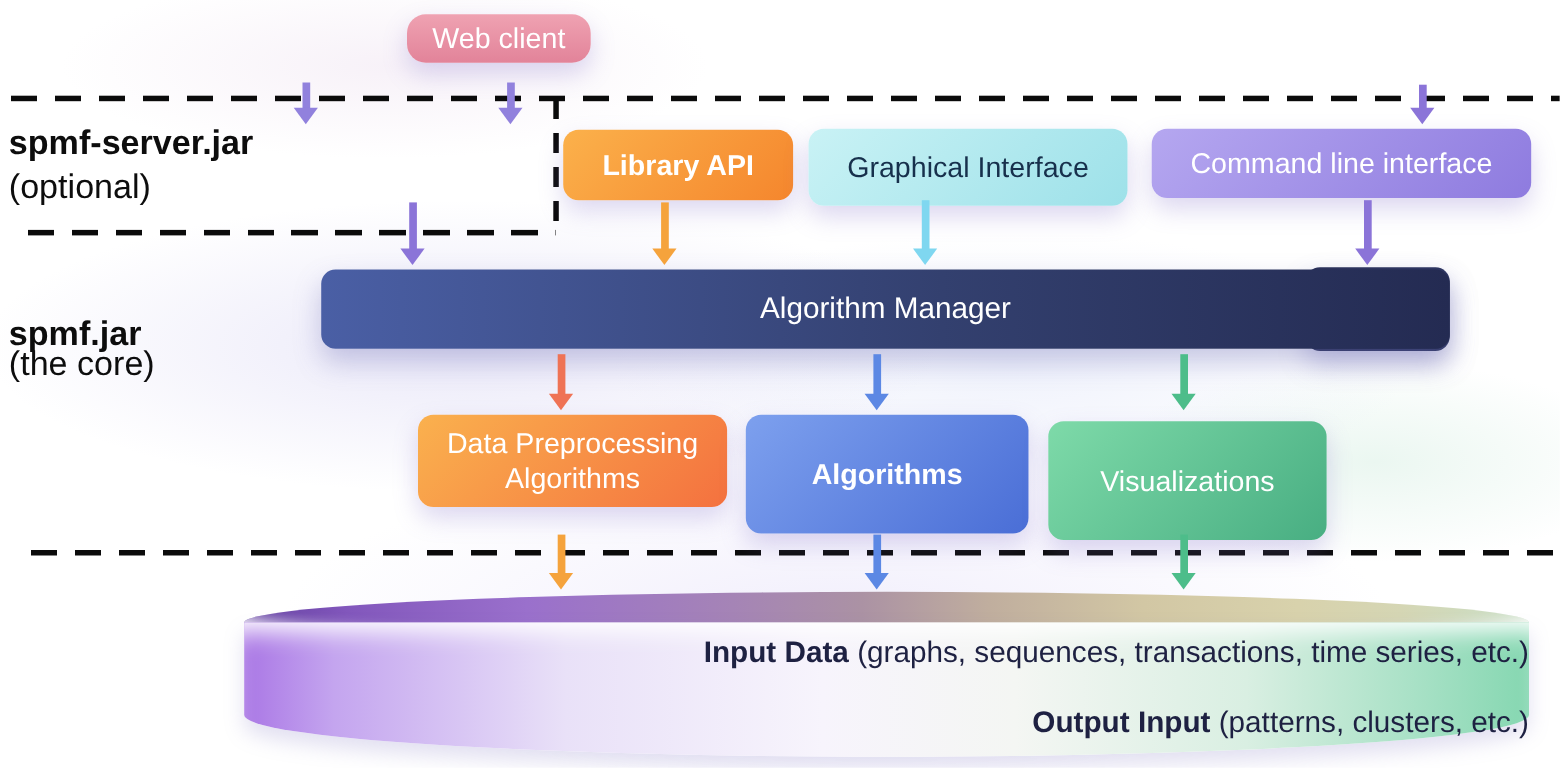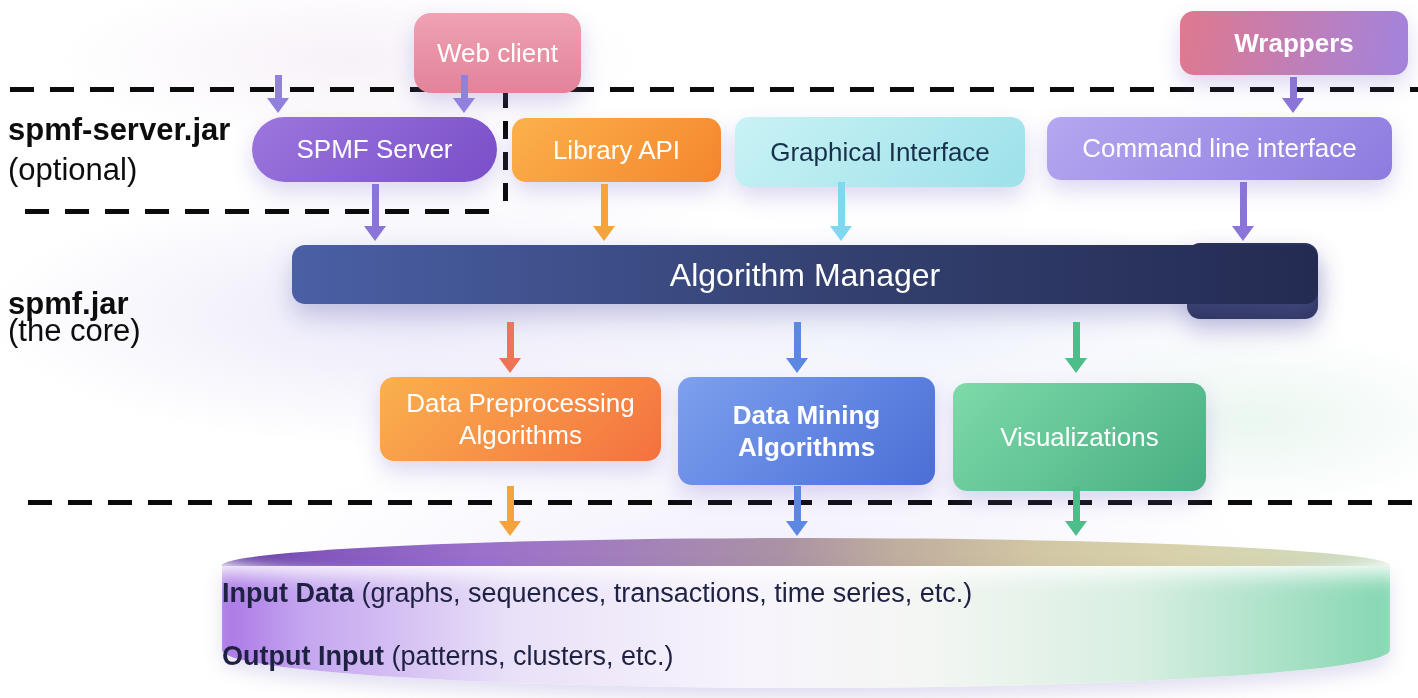--- a/index.html
+++ b/index.html
@@ -25,33 +25,33 @@
   .dash-lower{left:28px;right:0;top:500px;}
   .vdash{position:absolute;width:5px;z-index:1;left:503px;top:90px;height:122px;
     background-image:repeating-linear-gradient(180deg,#0b0b0b 0 18px,transparent 18px 31px);}
 
   
   .node{position:absolute;display:flex;flex-direction:column;align-items:center;justify-content:center;
     color:#fff;font-size:26px;border-radius:14px;z-index:2;text-align:center;line-height:1.25;
     box-shadow:0 10px 22px rgba(130,110,200,.28);}
   .n-python{left:170px;top:13px;width:190px;height:62px;border-radius:17px;
     background:linear-gradient(180deg,#efa2b2,#e28399);}
-  .n-web{left:370px;top:13px;width:167px;height:80px;border-radius:17px;
-    background:linear-gradient(180deg,#efa2b2,#e28399);margin-left:44px;}
+  .n-web{left:370px;top:13px;width:167px;height:44px;border-radius:17px;
+    background:linear-gradient(180deg,#efa2b2,#e28399);}
   .n-wrappers{left:1180px;top:11px;width:228px;height:64px;font-weight:bold;
     background:linear-gradient(100deg,#dd7991 5%,#a583da 95%);}
   .n-spmf{left:252px;top:117px;width:245px;height:65px;border-radius:33px;
     background:linear-gradient(135deg,#9c76dd,#7a4ec8);}
   .n-library{left:512px;top:118px;width:209px;height:64px;
-    background:linear-gradient(135deg,#fbb14b,#f5862d);}
+    background:linear-gradient(135deg,#fbb14b,#f5862d);font-weight:bold;}
   .n-gui{left:735px;top:117px;width:290px;height:70px;color:#17304c;
     background:linear-gradient(135deg,#c9f2f5,#9de1e9);}
   .n-cmd{left:1047px;top:117px;width:345px;height:63px;
     background:linear-gradient(135deg,#b5a7f0,#8e7bdf);}
-  .n-bar{left:292px;top:245px;width:1026px;height:59px;border-radius:13px;font-size:32px;
+  .n-bar{left:292px;top:245px;width:1026px;height:72px;border-radius:13px;font-size:27px;
     background:linear-gradient(90deg,#4a5fa5 0%,#33406f 55%,#242b52 100%);
     box-shadow:0 12px 24px rgba(110,110,180,.35);}
   .bar-cap{position:absolute;left:1187px;top:243px;width:131px;height:76px;border-radius:13px;z-index:2;
     background:linear-gradient(90deg,#272e56,#2c3460);
     box-shadow:0 12px 24px rgba(110,110,180,.35);}
   .n-preproc{left:380px;top:377px;width:281px;height:84px;
     background:linear-gradient(135deg,#fab14e 0%,#f4713f 100%);}
   .n-mining{left:678px;top:377px;width:257px;height:108px;font-weight:bold;
     background:linear-gradient(135deg,#7da0ee,#4a6ed6);}
   .n-viz{left:953px;top:383px;width:253px;height:108px;
@@ -76,57 +76,54 @@
   .cyl{position:absolute;left:222px;top:538px;width:1168px;height:150px;z-index:2;}
   .cyl-top{position:absolute;top:0;left:0;right:0;height:56px;border-radius:50%;
     background:linear-gradient(90deg,#5e3a9e 0%,#8257bc 8%,#9a70cc 22%,#a584b6 38%,#ab92a4 48%,
       #c0ae9e 58%,#d2c7a4 70%,#d8d2ac 82%,#d5d6b4 90%,#c9dfc6 100%);
     box-shadow:inset 0 -12px 14px -6px rgba(255,255,255,.9);}
   .cyl-body{position:absolute;top:28px;left:0;right:0;bottom:0;
     border-radius:0 0 50% 50% / 0 0 38px 38px;
     background:linear-gradient(90deg,#aa77e5 0%,#c4a5ef 7%,#e9e1f8 25%,#f7f4fc 45%,#f4f6f3 60%,
       #d9efe2 78%,#a5e0c4 92%,#85d7b1 100%);
     box-shadow:inset 0 20px 22px -12px #ffffff, 0 10px 18px rgba(140,130,200,.25);}
-  .db-line{position:absolute;left:0;right:0;text-align:left;color:#1e2142;font-size:27px;z-index:3;}
+  .db-line{position:absolute;left:0;right:0;text-align:right;color:#1e2142;font-size:27px;z-index:3;}
   .db-line .b{font-weight:bold;}
   .db-line1{top:40px;}
   .db-line2{top:103px;}
 </style>
 </head>
 <body>
 
 <div class="canvas">
 
   <div class="hdash dash-top"></div>
   <div class="vdash"></div>
   <div class="hdash dash-boxbottom"></div>
   <div class="hdash dash-lower"></div>
 
   <div class="jar-label b lbl-serverjar">spmf-server.jar</div>
   <div class="jar-label lbl-optional">(optional)</div>
   <div class="jar-label b lbl-corejar">spmf.jar</div>
   <div class="jar-label lbl-core">(the core)</div>
 
   <div class="node n-web">Web client</div>
-  <div class="node n-wrappers">Wrappers</div>
 
-  <div class="node n-spmf">SPMF Server</div>
   <div class="node n-library">Library API</div>
   <div class="node n-gui">Graphical Interface</div>
   <div class="node n-cmd">Command line interface</div>
 
   <div class="bar-cap"></div>
   <div class="node n-bar">Algorithm Manager</div>
 
   <div class="node n-preproc">
     <span>Data Preprocessing</span>
     <span>Algorithms</span>
   </div>
   <div class="node n-mining">
-    <span>Data Mining</span>
     <span>Algorithms</span>
   </div>
   <div class="node n-viz">Visualizations</div>
 
   <div class="arrow" style="--c:#9181dd;left:278px;top:75px;height:38px;"></div>
   <div class="arrow" style="--c:#9181dd;left:464px;top:75px;height:38px;"></div>
   <div class="arrow" style="--c:#8b74d8;left:1293px;top:77px;height:36px;"></div>
   <div class="arrow" style="--c:#8b74d8;left:375px;top:184px;height:57px;"></div>
   <div class="arrow" style="--c:#f5a33c;left:604px;top:184px;height:57px;"></div>
   <div class="arrow" style="--c:#7fd7f0;left:841px;top:182px;height:59px;"></div>

